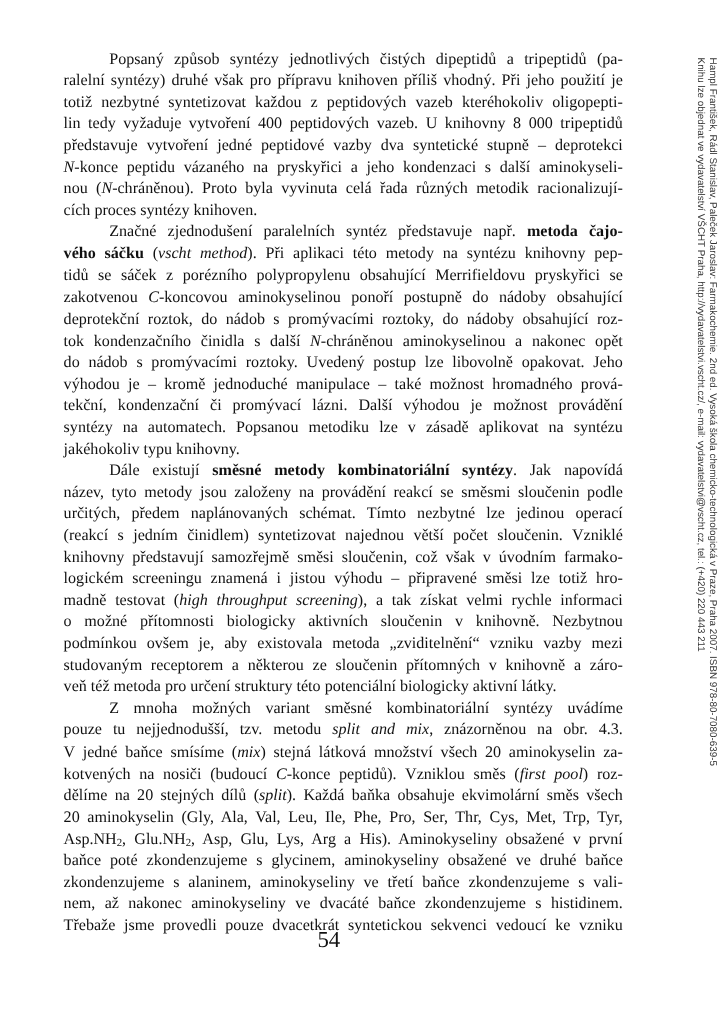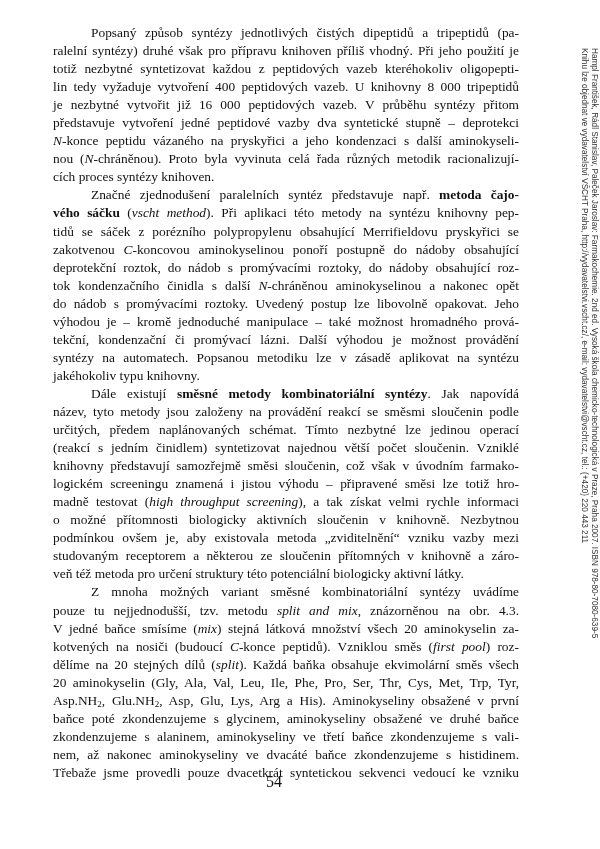--- a/index.html
+++ b/index.html
@@ -1,31 +1,31 @@
 <!DOCTYPE html>
 <html><head>
 <meta charset="utf-8">
 <style>
   html, body { margin:0; padding:0; background:#ffffff; }
   body { width:600px; height:849px; position:relative; overflow:hidden; }
   .page { position:absolute; left:0; top:0; width:600px; height:849px; background:#fff; }
   .text-block {
-    position:absolute; left:53px; top:24px; width:466px;
+    position:absolute; left:53px; top:40px; width:466px;
     font-family:"Liberation Serif", serif; font-size:13.4px; line-height:18.05px;
     color:#111; text-align:justify; hyphens:manual;
   }
   .line { display:block; white-space:nowrap; text-align-last:justify; text-align:justify; height:18.05px; overflow:visible; }
   .line.last { text-align-last:left; }
   .line.indent { padding-left:38px; }
   b { font-weight:bold; }
   i { font-style:italic; }
   sub { font-size:9px; vertical-align:-2px; line-height:0; }
   .page-number {
     position:absolute; left:0; width:548px; top:773px; text-align:center;
-    font-family:"Liberation Serif", serif; font-size:16px; color:#111;
+    font-family:"Liberation Serif", serif; font-size:19px; color:#111;
   }
   .side-note {
     position:absolute; left:569px; top:48px; width:30px; height:640px;
   }
   .side-note .rot {
     position:absolute; left:0; top:0; transform-origin:0 0;
     transform: translate(30px,0) rotate(90deg);
     width:640px;
     font-family:"Liberation Sans", sans-serif; font-size:8.2px; line-height:10px; color:#333;
     white-space:nowrap;
@@ -35,21 +35,20 @@
 <body>
 
 <div class="page">
   <div class="text-block">
 
     <div>
       <span class="line indent">Popsaný způsob syntézy jednotlivých čistých dipeptidů a tripeptidů (pa-</span>
       <span class="line">ralelní syntézy) druhé však pro přípravu knihoven příliš vhodný. Při jeho použití je</span>
       <span class="line">totiž nezbytné syntetizovat každou z peptidových vazeb kteréhokoliv oligopepti-</span>
       <span class="line">lin tedy vyžaduje vytvoření 400 peptidových vazeb. U knihovny 8 000 tripeptidů</span>
-      <span class="line">je nezbytné vytvořit již 16 000 peptidových vazeb. V průběhu syntézy přitom</span>
       <span class="line">představuje vytvoření jedné peptidové vazby dva syntetické stupně – deprotekci</span>
       <span class="line rich"><i>N</i>-konce peptidu vázaného na pryskyřici a jeho kondenzaci s další aminokyseli-</span>
       <span class="line rich">nou (<i>N</i>-chráněnou). Proto byla vyvinuta celá řada různých metodik racionalizují-</span>
       <span class="line last">cích proces syntézy knihoven.</span>
     </div>
 
     <div>
       <span class="line indent rich">Značné zjednodušení paralelních syntéz představuje např. <b>metoda čajo-</b></span>
       <span class="line rich"><b>vého sáčku</b> (<i>vscht method</i>). Při aplikaci této metody na syntézu knihovny pep-</span>
       <span class="line">tidů se sáček z porézního polypropylenu obsahující Merrifieldovu pryskyřici se</span>

